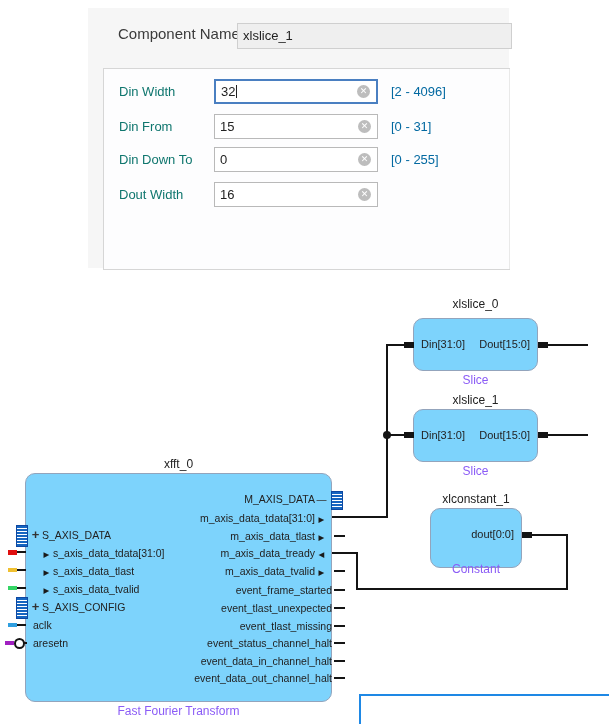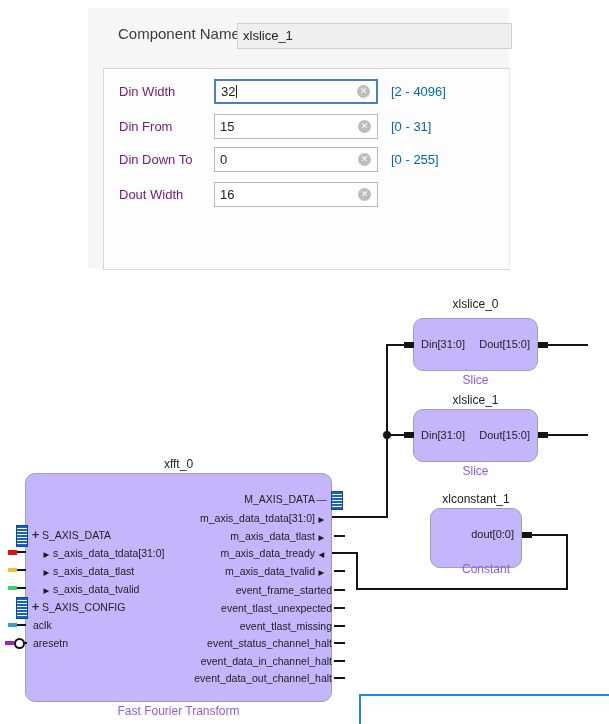--- a/index.html
+++ b/index.html
@@ -7,31 +7,31 @@
           font-family:"Liberation Sans",sans-serif;color:#333;}
 
   
   .dialog{position:absolute;left:88px;top:8px;width:421px;height:260px;background:#f6f6f6;}
   .cn-label{position:absolute;left:30px;top:17px;font-size:15px;color:#3b3b3b;}
   .cn-field{position:absolute;left:149px;top:15px;width:268px;height:24px;background:#efefef;
             border:1px solid #cfcfcf;font-size:13px;color:#222;line-height:24px;padding-left:5px;}
   .groupbox{position:absolute;left:15px;top:60px;width:406px;height:200px;background:#fdfdfe;
             border:1px solid #d6d6d6;border-right:none;box-shadow:-1px 0 0 #e9e9e9 inset;}
   .param-row{position:absolute;left:0;width:100%;height:25px;}
-  .param-label{position:absolute;left:15px;top:5px;font-size:13px;color:#701a75;}
+  .param-label{position:absolute;left:15px;top:5px;font-size:13px;color:#0f766e;}
   .pfield{position:absolute;left:110px;top:0;width:157px;height:23px;background:#fff;
           border:1px solid #b9b9b9;font-size:13px;color:#222;line-height:23px;padding-left:5px;}
   .pfield.focused{border:2px solid #4a7fc1;width:155px;height:21px;line-height:21px;}
   .caret{display:inline-block;width:1px;height:13px;background:#222;vertical-align:-2px;margin-left:1px;}
   .clear-btn{position:absolute;right:6px;top:50%;margin-top:-7px;width:13px;height:13px;border-radius:50%;
              background:#bdbdbd;color:#fff;font-size:9px;line-height:13px;text-align:center;cursor:pointer;}
   .prange{position:absolute;left:287px;top:5px;font-size:13px;color:#0369a1;}
 
   
-  .block{position:absolute;background:#c4b5fd;border:1px solid #93a4bc;border-radius:10px;box-sizing:border-box;}
+  .block{position:absolute;background:#7dd3fc;border:1px solid #93a4bc;border-radius:10px;box-sizing:border-box;}
   .blk-title{position:absolute;font-size:12px;color:#222;text-align:center;}
   .blk-type{position:absolute;font-size:12px;color:#8b5cf6;text-align:center;}
   .lport{position:absolute;left:29px;height:16px;line-height:16px;white-space:nowrap;font-size:10.5px;color:#222;}
   .rport{position:absolute;right:281px;height:16px;line-height:16px;white-space:nowrap;text-align:right;
          font-size:10.5px;color:#222;width:300px;}
   .glyph{display:inline-block;width:13px;text-align:center;}
   .arrow{font-size:7.5px;color:#1a1a1a;}
   .plus{font-size:13px;color:#333;font-weight:bold;}
   .dash{font-size:10px;color:#333;}
   .wire{position:absolute;background:#141414;}
@@ -127,21 +127,21 @@
   </div>
   <div class="stub" style="left:404px;top:432px;width:10px;height:6px;"></div>
   <div class="stub" style="left:538px;top:432px;width:10px;height:6px;"></div>
   <div class="blk-type" style="left:413px;top:464px;width:125px;">Slice</div>
 
   <div class="blk-title" style="left:430px;top:492px;width:92px;">xlconstant_1</div>
   <div class="block" style="left:430px;top:508px;width:92px;height:60px;">
     <span class="slice-port-r" style="right:7px;top:19px;">dout[0:0]</span>
   </div>
   <div class="stub" style="left:522px;top:532px;width:10px;height:6px;"></div>
-  <div class="blk-type" style="left:418px;top:562px;width:92px;text-align:right;">Constant</div>
+  <div class="blk-type" style="left:430px;top:562px;width:92px;">Constant</div>
 
   <div class="blk-title" style="left:25px;top:457px;width:307px;">xfft_0</div>
   <div class="block" style="left:25px;top:473px;width:307px;height:229px;"></div>
 
   <div class="lport" style="top:527px;"><span class="glyph plus">+</span><span>S_AXIS_DATA</span></div>
   <div class="lport" style="top:545px;left:40px;"><span class="glyph arrow">▶</span><span>s_axis_data_tdata[31:0]</span></div>
   <div class="lport" style="top:563px;left:40px;"><span class="glyph arrow">▶</span><span>s_axis_data_tlast</span></div>
   <div class="lport" style="top:581px;left:40px;"><span class="glyph arrow">▶</span><span>s_axis_data_tvalid</span></div>
   <div class="lport" style="top:599px;"><span class="glyph plus">+</span><span>S_AXIS_CONFIG</span></div>
   <div class="lport" style="top:617px;left:33px;"><span>aclk</span></div>

